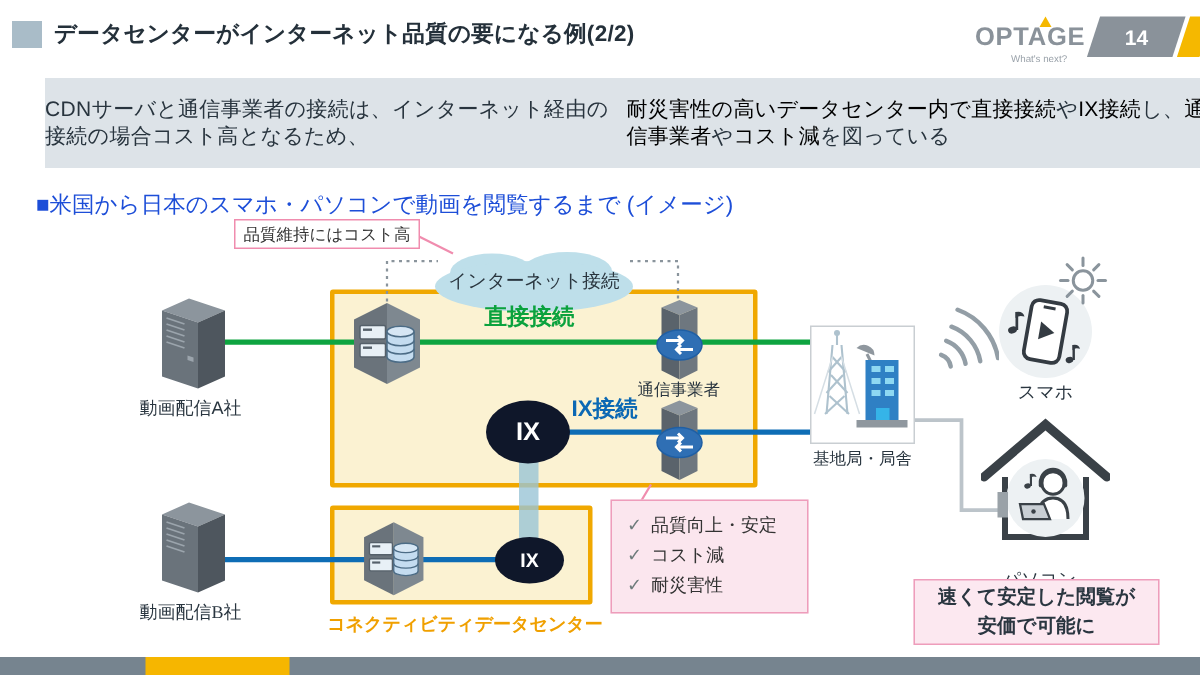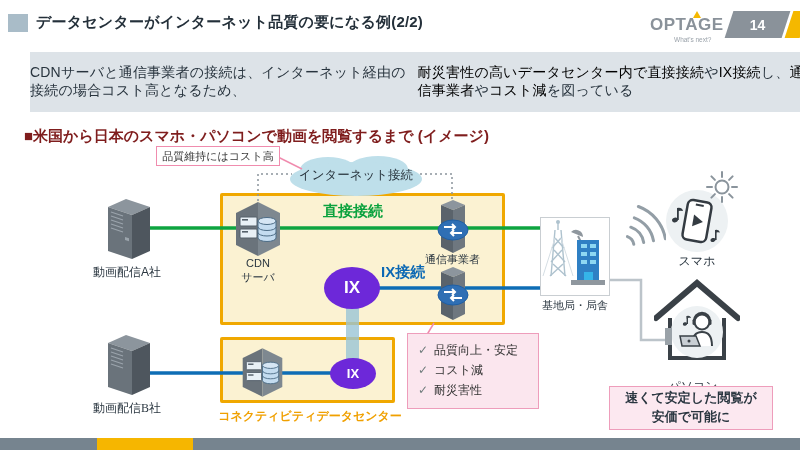--- a/index.html
+++ b/index.html
@@ -18,36 +18,36 @@
   .page-tab span { transform:skewX(18deg); color:#fff; font-size:14px; font-weight:bold; }
   .page-tab-accent { position:absolute; left:789px; top:11px; width:15px; height:27px; background:#F5B800; transform:skewX(-18deg); }
 
   
   .summary { position:absolute; left:30px; top:52px; width:780px; height:60px; background:#DDE3E8;
              display:flex; flex-direction:row; align-items:center; justify-content:center; gap:2px; }
   .summary-line { font-size:14px; color:#28343E; font-weight:500; letter-spacing:.2px; }
   .seg-blue { color:#000000; }
   .seg-dark { color:#28343E; }
 
-  .section-heading { position:absolute; left:24px; top:127px; font-size:15px; font-weight:bold; color:#7f1d1d; }
+  .section-heading { position:absolute; left:24px; top:127px; font-size:15px; font-weight:normal; color:#1d4ed8; }
 
   
   .yellow-box { position:absolute; border:3px solid #F0A800; background:#FBF2D2; border-radius:2px; z-index:1; }
   .yellow-box-1 { left:220px; top:193px; width:285px; height:132px; }
   .yellow-box-2 { left:220px; top:337px; width:175px; height:66px; }
   .dc-label { position:absolute; left:218px; top:408px; width:184px; text-align:center; font-size:12px; font-weight:bold; color:#F0A000; z-index:6; }
 
   .connector-layer { position:absolute; left:0; top:0; width:800px; height:450px; z-index:5; pointer-events:none; }
 
   .blue-bar { position:absolute; left:346px; top:296px; width:13px; height:72px; background:rgba(154,196,214,.8); z-index:6; }
 
   
   .cost-callout { position:absolute; left:156px; top:146px; width:124px; height:20px; background:#fff; border:1.5px solid #F08CAE;
                   display:flex; align-items:center; justify-content:center; font-size:11px; color:#333; z-index:6; }
-  .cloud { position:absolute; left:286px; top:154px; width:140px; height:44px; z-index:4; }
+  .cloud { position:absolute; left:286px; top:166px; width:140px; height:44px; z-index:4; }
   .cloud-label { position:absolute; left:0; top:13px; width:140px; text-align:center; font-size:12.5px; color:#2A363F; z-index:2; }
 
   .benefits-box { position:absolute; left:407px; top:333px; width:132px; height:76px; background:#FBE6EE; border:1.5px solid #EE9DBB;
                   padding:7px 10px; z-index:6; }
   .benefit-row { display:flex; gap:6px; font-size:12px; color:#333; line-height:1.65; }
   .benefit-check { color:#6E7B7B; }
 
   .result-box { position:absolute; left:609px; top:386px; width:164px; height:44px; background:#FCE8F0; border:1.5px solid #EE9DBB;
                 display:flex; flex-direction:column; align-items:center; justify-content:center; z-index:6; }
   .result-line { font-size:13px; font-weight:bold; color:#2A3640; line-height:1.45; }
@@ -58,21 +58,21 @@
   .lbl-server-a { left:77px; top:264px; width:100px; font-size:12px; }
   .lbl-server-b { left:77px; top:400px; width:100px; font-size:12px;font-family:Liberation Serif, serif; }
   .lbl-cdn { left:230px; top:256px; width:56px; font-size:11px; line-height:1.3; }
   .lbl-carrier { left:410px; top:252px; width:85px; font-size:11px; }
   .lbl-bs { left:525px; top:298px; width:100px; font-size:11px; }
   .lbl-phone { left:666px; top:253px; width:62px; font-size:12px; }
   .lbl-pc { left:657px; top:378px; width:72px; font-size:12px; }
   .lbl-direct { left:323px; top:202px; font-size:15px; font-weight:bold; color:#0BA23E; }
   .lbl-ixconn { left:381px; top:263px; font-size:15px; font-weight:bold; color:#0B68B4; }
 
-  .ix-badge { position:absolute; background:#6d28d9; border-radius:50%; color:#fff; font-weight:bold;
+  .ix-badge { position:absolute; background:#0f172a; border-radius:50%; color:#fff; font-weight:bold;
               display:flex; align-items:center; justify-content:center; z-index:7; }
   .ix-large { left:324px; top:267px; width:56px; height:42px; font-size:17px; }
   .ix-small { left:330px; top:358px; width:46px; height:31px; font-size:13px; }
 
   .bs-box { position:absolute; left:540px; top:217px; width:70px; height:79px; background:#fff; border:1px solid #C9CED2; z-index:6; }
   .phone-circle { position:absolute; left:666px; top:190px; width:62px; height:62px; background:#EDF1F3; border-radius:50%; z-index:6; }
 
   
   .footer-bar { position:absolute; left:0; top:438px; width:800px; height:12px; background:#76848F; }
   .footer-accent { position:absolute; left:97px; top:438px; width:96px; height:12px; background:#F6B600; }
@@ -166,24 +166,20 @@
       <polygon points="25,1 3,12 3,44 25,55" fill="#6A737B"></polygon>
       <polygon points="25,1 47,12 47,44 25,55" fill="#7E8890"></polygon>
       <rect x="7" y="16" width="17" height="9" rx="1" fill="#E8F0F6" stroke="#55606A"></rect>
       <rect x="9" y="18" width="6" height="1.6" fill="#55606A"></rect>
       <rect x="7" y="28" width="17" height="9" rx="1" fill="#E8F0F6" stroke="#55606A"></rect>
       <rect x="9" y="30" width="6" height="1.6" fill="#55606A"></rect>
       <path d="M25,20 v17 a9,3.5 0 0 0 18,0 v-17" fill="#C4DCF0" stroke="#4C6C86"></path>
       <ellipse cx="34" cy="20" rx="9" ry="3.5" fill="#D6E6F4" stroke="#4C6C86"></ellipse>
       <path d="M25,26 a9,3.5 0 0 0 18,0 M25,31.5 a9,3.5 0 0 0 18,0" fill="none" stroke="#4C6C86"></path>
     </svg>
-  </div>
-  <div class="diagram-label lbl-cdn">
-    <div>CDN</div>
-    <div>サーバ</div>
   </div>
 
   <div class="icon" style="left:240px; top:347px;">
     <svg width="45" height="51" viewBox="0 0 50 56">
       <polygon points="25,1 3,12 3,44 25,55" fill="#6A737B"></polygon>
       <polygon points="25,1 47,12 47,44 25,55" fill="#7E8890"></polygon>
       <rect x="7" y="16" width="17" height="9" rx="1" fill="#E8F0F6" stroke="#55606A"></rect>
       <rect x="9" y="18" width="6" height="1.6" fill="#55606A"></rect>
       <rect x="7" y="28" width="17" height="9" rx="1" fill="#E8F0F6" stroke="#55606A"></rect>
       <rect x="9" y="30" width="6" height="1.6" fill="#55606A"></rect>

